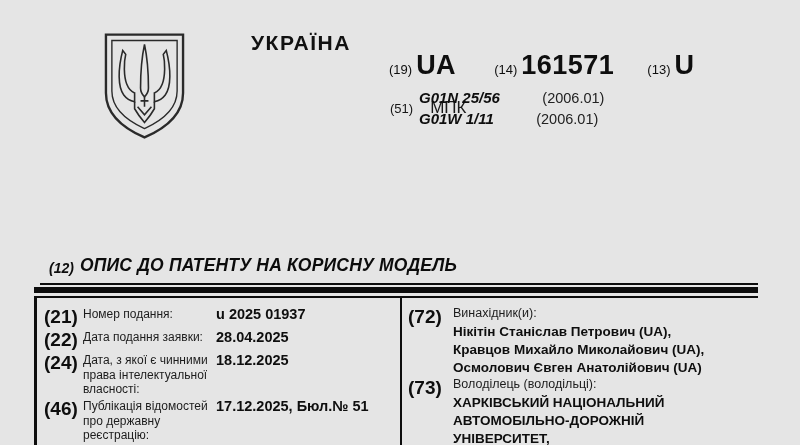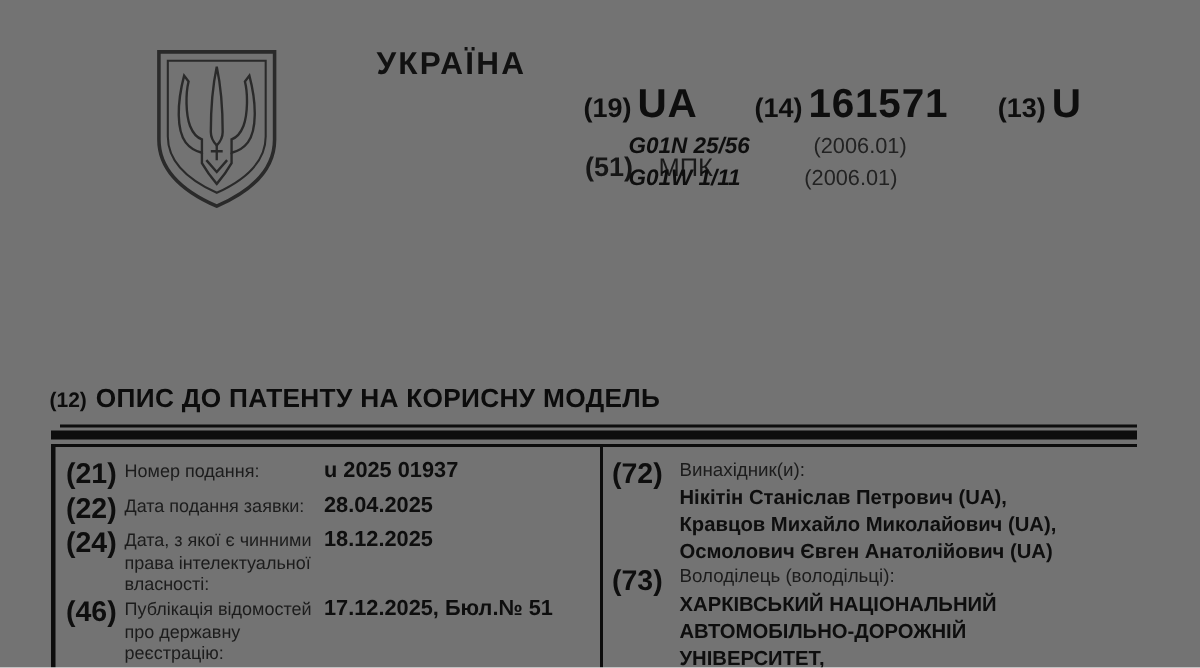--- a/index.html
+++ b/index.html
@@ -1,45 +1,45 @@
 <!DOCTYPE html>
 <html><head>
 <meta charset="utf-8">
 <style>
   * { margin:0; padding:0; box-sizing:border-box; }
   html,body { background:#ffffff; }
   .page {
     position:relative; width:800px; height:445px; overflow:hidden;
-    background:#737373; color:#161616;
+    background:#e5e5e5; color:#161616;
     font-family:"Liberation Sans","DejaVu Sans",sans-serif;
   }
   .emblem { position:absolute; left:101px; top:31px; width:87px; height:111px; }
   .country {
     position:absolute; left:251px; top:31px;
     font-size:21px; font-weight:bold; letter-spacing:1.5px; color:#111;
   }
   .code-row {
     position:absolute; left:389px; top:30px;
     display:flex; align-items:baseline; white-space:nowrap; color:#0e0e0e;
   }
-  .code-sm { font-size:18px; font-weight:bold; margin-right:4px;margin-top:32px; }
+  .code-sm { font-size:13px; font-weight:normal; margin-right:4px;margin-top:32px; }
   .code-lg { font-size:27px; font-weight:bold; letter-spacing:0.5px; }
   .gap1 { margin-left:38px; } .gap2 { margin-left:33px; }
   .ipc-head { position:absolute; left:390px; top:69px; display:flex; align-items:baseline; }
   .ipc-head .code-sm { margin-right:7px; }
   .ipc-title { font-size:17px; color:#1a1a1a;margin-left:10px; }
   .ipc-line { position:absolute; left:419px; white-space:nowrap; }
   .ipc-line.l1 { top:89px; } .ipc-line.l2 { top:110px; }
   .ipc-code { font-size:15px; font-weight:bold; font-style:italic; margin-right:6px; color:#0e0e0e; }
   .ipc-ver { font-size:14.5px; color:#222;margin-left:32px; }
   .authority {
     position:absolute; left:40px; top:152px; width:210px;
     text-align:center; font-size:11px; font-weight:bold; line-height:14.6px; color:#141414;
   }
-  .doc-title { position:absolute; left:33px; top:255px; display:flex; align-items:center; white-space:nowrap; color:#0c0c0c; }
+  .doc-title { position:absolute; left:49px; top:255px; display:flex; align-items:flex-end; white-space:nowrap; color:#0c0c0c;font-style:italic; }
   .doc-title-num { font-size:14px; font-weight:bold; margin-right:6px; }
   .doc-title-text { font-size:17.5px; font-weight:bold; letter-spacing:0.2px; }
   .rule-thin-top { position:absolute; left:40px; top:283px; width:718px; height:2px; background:#0d0d0d; }
   .rule-thick   { position:absolute; left:34px; top:287px; width:724px; height:6px; background:#0d0d0d; }
   .rule-thin-bot{ position:absolute; left:34px; top:296px; width:724px; height:2px; background:#0d0d0d; }
   .vline-left { position:absolute; left:34px; top:296px; width:2.5px; height:149px; background:#0d0d0d; }
   .vline-mid  { position:absolute; left:400px; top:298px; width:2px; height:147px; background:#0d0d0d; }
   .lrow { position:absolute; left:0; width:400px; }
   .fnum { position:absolute; left:44px; top:0; font-size:19px; font-weight:bold; color:#0e0e0e; }
   .flabel { position:absolute; left:83px; top:1px; width:132px; font-size:12px; line-height:14.6px; color:#1c1c1c; }

